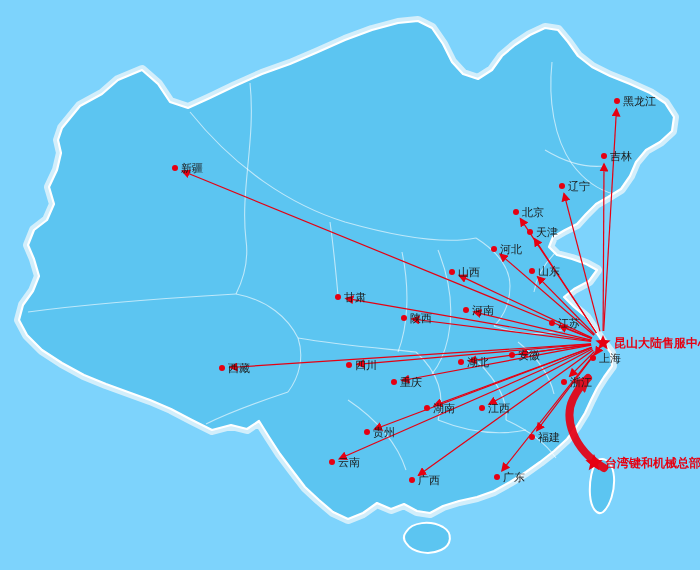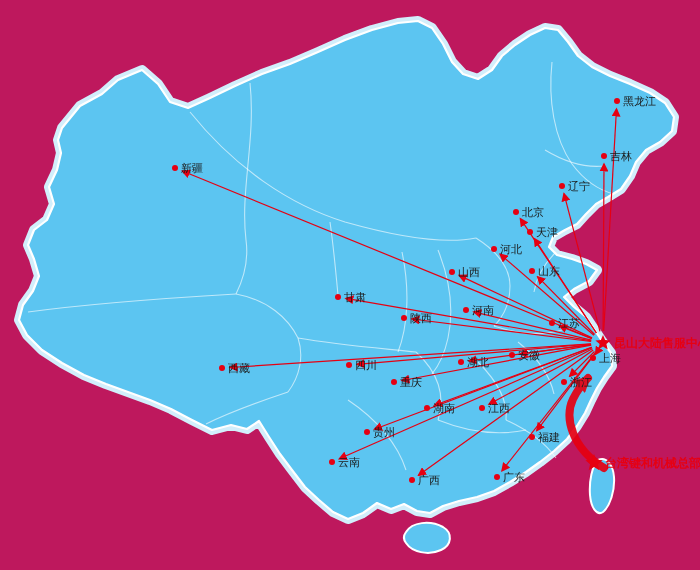--- a/index.html
+++ b/index.html
@@ -1,16 +1,16 @@
 <!DOCTYPE html>
 <html><head>
 <meta charset="utf-8">
 <style>
   html,body{margin:0;padding:0;background:#ffffff;}
-  .stage{position:relative;width:700px;height:570px;background:#be185d;overflow:hidden;
+  .stage{position:relative;width:700px;height:570px;background:#7dd3fc;overflow:hidden;
          font-family:"DejaVu Sans",sans-serif;}
   svg{display:block;}
   svg text{font-family:"DejaVu Sans",sans-serif;}
   .province-label{font-size:11px;fill:#1a1a1a;}
   .key-label{font-size:12px;font-weight:bold;}
   .borders{fill:none;stroke-opacity:.6;stroke-width:1.1;}
 </style>
 </head>
 <body>
 

